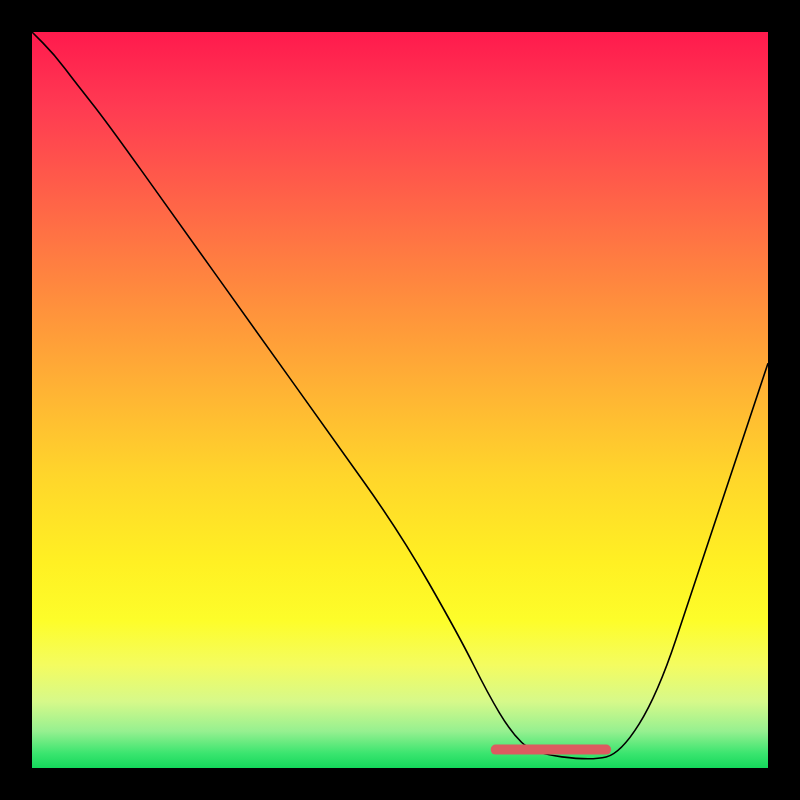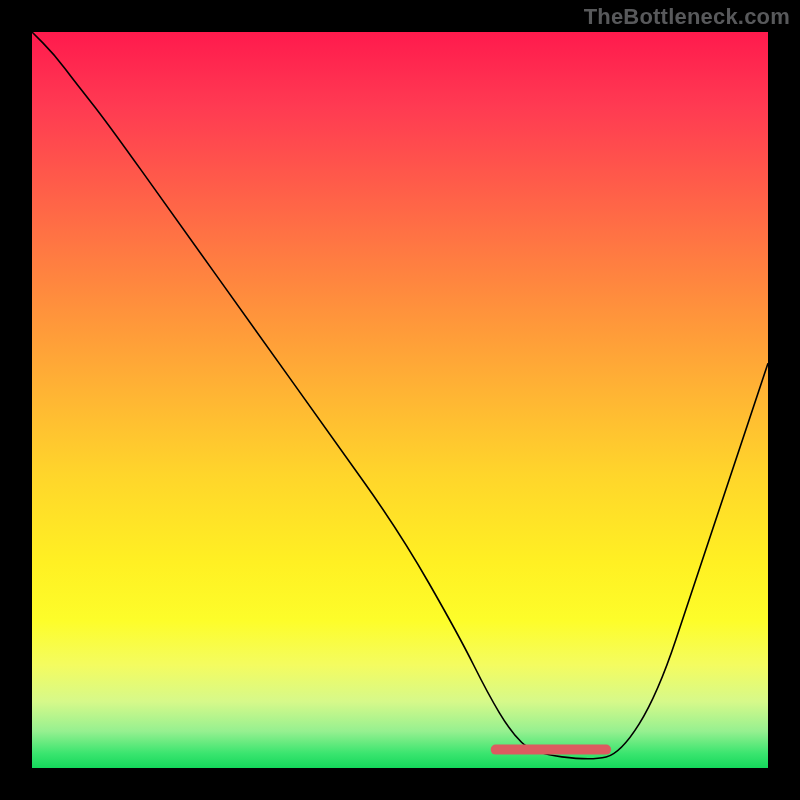--- a/index.html
+++ b/index.html
@@ -60,21 +60,20 @@
   .flat {
     fill: none;
     stroke-width: 10;
     stroke-linecap: round;
   }
 </style>
 </head>
 <body>
 
 <div class="frame">
-  <div class="attribution">TheBottleneck.com</div>
 
   <div class="plot">
     <svg viewBox="0 0 736 736" preserveAspectRatio="none">
       <path class="curve" d="M 0.0 0.0 Q 0.0 0.0 11.1 11.1 Q 22.1 22.1 33.1 36.8 Q 44.2 51.5 58.9 69.9 Q 73.6 88.3 110.4 139.9 Q 147.2 191.4 184.0 242.9 Q 220.8 294.4 257.6 345.9 Q 294.4 397.4 331.2 449.0 Q 368.0 500.5 397.4 552.0 Q 426.9 603.5 441.6 633.0 Q 456.3 662.4 467.4 680.8 Q 478.4 699.2 489.5 710.3 Q 500.5 721.3 529.9 724.9 Q 559.4 728.6 574.1 725.0 Q 588.8 721.3 607.2 691.8 Q 625.6 662.4 644.0 607.2 Q 662.4 552.0 680.8 496.8 Q 699.2 441.6 717.6 386.4 T 736.0 331.2"></path>
       <path class="flat" d="M 463.7 717.6 L 574.1 717.6" style="stroke: rgb(219, 92, 96);"></path>
     </svg>
   </div>
 </div>
 
 </body></html>

